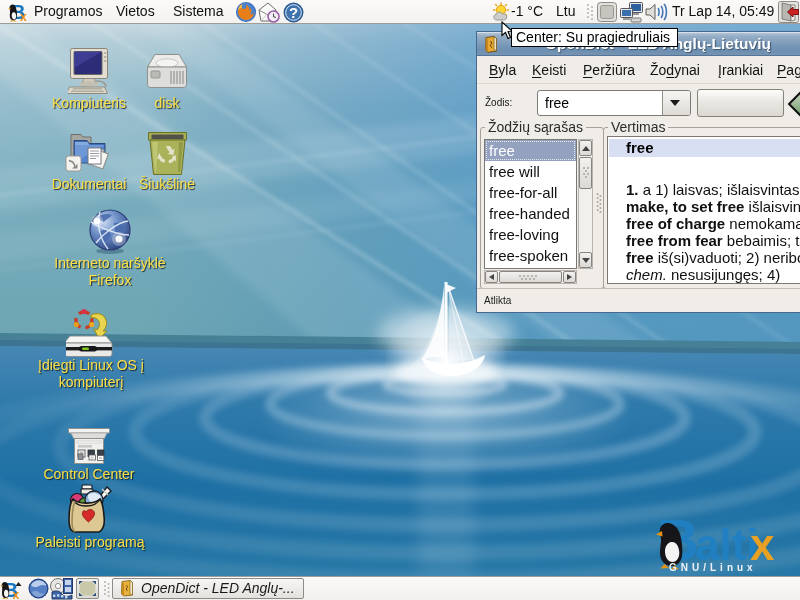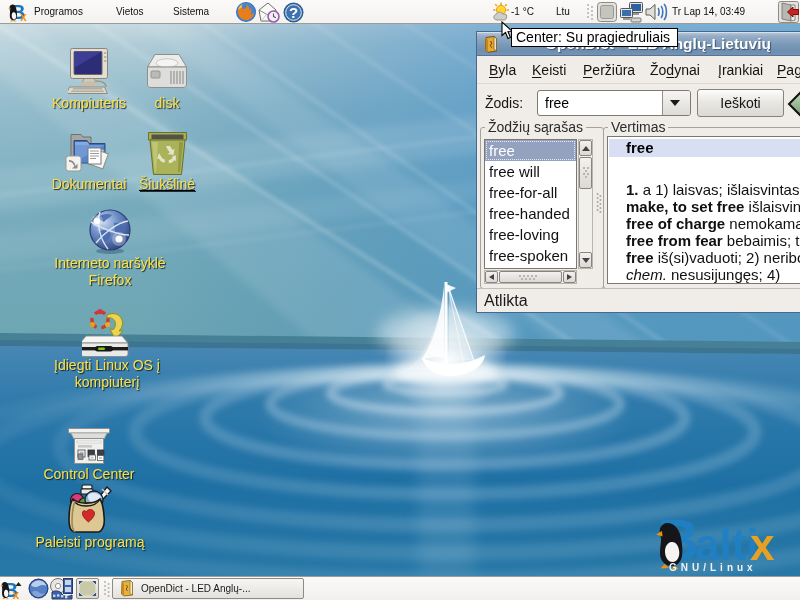--- a/index.html
+++ b/index.html
@@ -1,19 +1,19 @@
 <!DOCTYPE html>
 <html><head><meta charset="utf-8">
 <style>
 html,body{margin:0;padding:0;}
 body{width:800px;height:600px;overflow:hidden;position:relative;font-family:"Liberation Sans",sans-serif;background:#2d7aa9;}
 .abs{position:absolute;}
 #toppanel{left:0;top:0;width:800px;height:23px;background:linear-gradient(#fbfaf9,#f3f2f0);border-bottom:1px solid #9d9d97;}
 #botpanel{left:0;top:576px;width:800px;height:23px;background:linear-gradient(#fbfaf9,#f1f0ee);border-top:1px solid #9d9d97;}
-.ptxt{position:absolute;top:0;height:23px;line-height:23px;font-size:10px;color:#101010;}
+.ptxt{position:absolute;top:0;height:23px;line-height:23px;font-size:14px;color:#101010;}
 .dicon{position:absolute;text-align:center;}
 .dlabel{font-size:14px;color:#fde047;line-height:17px;text-shadow:1px 1px 1px rgba(10,20,30,.85);}
 .dicon svg{display:block;margin:0 auto;}
 #win{left:476px;top:31px;width:364px;height:282px;background:#f0ede8;border:1px solid #47688e;box-sizing:border-box;}
 #tbar{position:absolute;left:0;top:0;width:100%;height:23px;background:linear-gradient(#bccbda 0%,#96adc6 18%,#7a99b8 55%,#6d8fb1 82%,#7893b1 100%);border-bottom:1px solid #54749a;box-shadow:inset 0 1px 0 #d6e0ea;}
 #ttext{position:absolute;left:0;top:0;width:100%;text-align:center;font-size:15.5px;font-weight:bold;color:#fff;line-height:24px;text-shadow:1px 1px 1px #3c536b;letter-spacing:0px;}
 .mitem{position:absolute;top:0;font-size:14px;color:#131313;line-height:28px;}
 .mitem u{text-decoration:underline;text-underline-offset:2px;}
 .gframe{position:absolute;border:1px solid #a6a199;border-radius:3px;}
 .flabel{position:absolute;font-size:14px;color:#2b2b2b;background:#f0ede8;padding:0 3px;line-height:14px;}
@@ -230,21 +230,21 @@
 <rect x="3" y="16" width="7" height="2" fill="#9b9993"></rect>
 <rect x="11" y="16" width="10" height="4" rx="1" fill="#d8d6d2" stroke="#777"></rect>
 </svg>
 
 <svg class="abs" style="left:645px;top:3px;" width="23" height="18" viewBox="0 0 23 18">
 <path d="M1,6 L5,6 L10,1.5 L10,16.5 L5,12 L1,12 Z" fill="#e0ded9" stroke="#606058" stroke-width="1"></path>
 <path d="M13,5 C14.4,6.4 14.4,11.4 13,12.8" stroke="#3f74b8" stroke-width="1.6" fill="none"></path>
 <path d="M16,3 C18.4,5.4 18.4,12.6 16,15" stroke="#3f74b8" stroke-width="1.6" fill="none"></path>
 <path d="M19,1 C22.2,4.4 22.2,13.6 19,17" stroke="#3f74b8" stroke-width="1.6" fill="none"></path>
 </svg>
-<span class="ptxt" style="left:672px;">Tr Lap 14, 03:49</span>
+<span class="ptxt" style="left:672px;">Tr Lap 14, 05:49</span>
 
 <svg class="abs" style="left:778px;top:1px;" width="21" height="22" viewBox="0 0 21 22">
 <rect x="0.5" y="0.5" width="20" height="21" rx="2" fill="#e4e2de" stroke="#8d8b85"></rect>
 <path d="M4,2 L13,4 L13,20 L4,18 Z" fill="#b9b7b1" stroke="#6e6e68" stroke-width="0.8"></path>
 <path d="M13,4 L17,4 L17,19 L13,20 Z" fill="#f1efeb" stroke="#6e6e68" stroke-width="0.8"></path>
 <path d="M20.5,8.5 L15,8.5 L15,6 L9.5,11 L15,16 L15,13.5 L20.5,13.5 Z" fill="#cc2222" stroke="#7a1010" stroke-width="1"></path>
 </svg>
 </div>
 
 <div class="abs" id="botpanel">
@@ -299,21 +299,21 @@
 </g>
 </svg>
 
 <div class="abs" style="left:112px;top:1px;width:192px;height:21px;background:linear-gradient(#f7f6f5,#e3e1dd);border:1px solid #8d8b85;border-radius:2px;box-sizing:border-box;"></div>
 <svg class="abs" style="left:119px;top:3px;" width="16" height="17" viewBox="0 0 16 17">
 <path d="M3,1.5 L11,0.5 L13.5,2.5 L13.5,15 L5,16 L2.5,14 Z" fill="#e8b23a" stroke="#7a5a10" stroke-width="0.8"></path>
 <path d="M11,0.5 L13.5,2.5 L13.5,15 L11,13.5 Z" fill="#f6e8c8" stroke="#7a5a10" stroke-width="0.6"></path>
 <path d="M3,1.5 L5,3.5 L5,16 L2.5,14 Z" fill="#c88a20"></path>
 <path d="M7.5,5 L8.5,7 L7.2,9 L8.4,11" stroke="#6a4a10" stroke-width="0.9" fill="none"></path>
 </svg>
-<span class="ptxt" style="left:141px;color:#191919;">OpenDict - LED Anglų-...</span>
+<span class="ptxt" style="left:141px;color:#191919;font-style:italic;">OpenDict - LED Anglų-...</span>
 </div>
 
 <div class="dicon" style="left:43px;top:48px;width:92px;">
 <svg width="42" height="47" viewBox="0 0 42 47">
 <rect x="2.5" y="0.5" width="37" height="30" rx="2" fill="#e3ded1" stroke="#8a8578"></rect>
 <rect x="6" y="3.5" width="28" height="23" rx="1" fill="#2c2c78" stroke="#6a6a5e"></rect>
 <path d="M6,3.5 L34,3.5 L6,20 Z" fill="#42429a" opacity="0.8"></path>
 <g fill="#b8b4a6">
         <rect x="36" y="4" width="2.4" height="2"></rect>
         <rect x="36" y="8" width="2.4" height="2"></rect>
@@ -363,21 +363,21 @@
           <line x1="25" y1="23.5" x2="34" y2="23.5"></line>
           <line x1="25" y1="26" x2="34" y2="26"></line>
           <line x1="25" y1="28.5" x2="31" y2="28.5"></line>
         </g>
 </g>
 <rect x="1" y="26" width="15" height="15" rx="2.5" fill="#f4f2ee" stroke="#9a9892"></rect>
 <path d="M4,30 C7,30 10,32 10.5,36 L12.5,33.5 L12.5,38.5 L7,38.5 L9.3,36.6 C8.6,33.4 6.5,31.8 4,31.8 Z" fill="#8a8a86"></path>
 </svg>
 <div class="dlabel">Dokumentai</div>
 </div>
-<div class="dicon" style="left:121px;top:129px;width:92px;text-decoration:underline;">
+<div class="dicon" style="left:121px;top:129px;width:92px;">
 <svg width="47" height="47" viewBox="0 0 47 47">
 <path d="M4.5,3.5 L42.5,3.5 L42.5,11 L4.5,11 Z" rx="2" fill="#a8b054" stroke="#6b7228"></path>
 <path d="M7.5,5.5 L39.5,5.5 L39.5,10 L7.5,10 Z" fill="#52524a"></path>
 <path d="M6,11 L41,11 L37.5,45.5 L9.5,45.5 Z" fill="#aab25a" stroke="#6b7228"></path>
 <path d="M8,13 L14,13 L12,43 L10.8,43 Z" fill="#c3ca78" opacity="0.8"></path>
 <path d="M35,13 L39,13 L36,43 L34,43 Z" fill="#8b933e" opacity="0.8"></path>
 <g fill="#e6e9d2" opacity="0.92">
 <path d="M22,17 L26,17 L28.5,21 L30.5,19.8 L29.5,26 L23.5,25 L25.8,23.6 L23,19.4 Z"></path>
 <path d="M17.5,28 L15,24 L13,30 L15,29.6 C16,32 18,33.6 20.5,33.8 L21,30.6 C19.6,30.4 18.2,29.4 17.5,28 Z"></path>
 <path d="M29,27.5 L32.5,27 L31.5,33 L30.2,31.4 C28.4,33.2 26,33.9 24,33.5 L24.6,30.4 C26,30.6 27.6,30.2 28.6,29.2 Z" transform="rotate(-12 28 30)"></path>
@@ -406,21 +406,21 @@
 <path d="M8,34 C14,26 28,14 40,12"></path>
 <path d="M12,3 C8,14 12,30 20,40"></path>
 </g>
 <circle cx="9" cy="12" r="3.2" fill="#ffffff" opacity="0.95"></circle>
 <circle cx="31" cy="30" r="3.6" fill="#ffffff" opacity="0.95"></circle>
 <circle cx="9" cy="12" r="6" fill="#ffffff" opacity="0.3"></circle>
 <circle cx="31" cy="30" r="7" fill="#ffffff" opacity="0.3"></circle>
 </svg>
 <div class="dlabel">Interneto naršyklė<br>Firefox</div>
 </div>
-<div class="dicon" style="left:31px;top:308px;width:120px;margin-left:16px;">
+<div class="dicon" style="left:31px;top:308px;width:120px;">
 <svg width="50" height="49" viewBox="0 0 50 49">
 <g transform="translate(7,1)">
 <circle cx="11" cy="11" r="8" fill="none" stroke="#c83c28" stroke-width="3.4" stroke-dasharray="11 5"></circle>
 <circle cx="11" cy="2.6" r="2.6" fill="#d8334a"></circle>
 <circle cx="3.4" cy="15.5" r="2.6" fill="#e89c18"></circle>
 <circle cx="18.6" cy="15.5" r="2.6" fill="#f0a81e"></circle>
 </g>
 <path d="M25,7 C32,4 38,6 40,12 C41.5,16 40,20 37,23 L41,23 L33,31 L28,21 L31.5,21.5 C33.5,19 34,16 33,13.5 C31.5,10 28,9 25,10 Z" fill="#e8d44e" stroke="#9a8a18" stroke-width="1"></path>
 <path d="M4,28 L40,28 L46,35 L-2,35 Z" fill="#f6f6f4" stroke="#88888a" stroke-width="0.9"></path>
 <path d="M-1,35 L46,35 L46,46 C46,47.5 45,48.5 43,48.5 L2,48.5 C0,48.5 -1,47.5 -1,46 Z" fill="#e9e9e7" stroke="#88888a" stroke-width="0.9"></path>
@@ -482,29 +482,28 @@
 
 <div class="abs" style="left:0;top:24px;width:100%;height:27px;border-bottom:1px solid #dcd8d2;">
 <span class="mitem" style="left:12px;"><u>B</u>yla</span>
 <span class="mitem" style="left:55px;"><u>K</u>eisti</span>
 <span class="mitem" style="left:106px;"><u>P</u>eržiūra</span>
 <span class="mitem" style="left:173px;">Žo<u>d</u>ynai</span>
 <span class="mitem" style="left:241px;"><u>Į</u>rankiai</span>
 <span class="mitem" style="left:300px;"><u>P</u>agalba</span>
 </div>
 
-<span class="abs" style="left:8px;top:58px;font-size:14px;line-height:26px;color:#151515;">Žodis:</span>
+<span class="abs" style="left:8px;top:58px;font-size:10px;line-height:26px;color:#151515;">Žodis:</span>
 <div class="abs" style="left:60px;top:58px;width:154px;height:26px;background:#fff;border:1px solid #7d7a74;border-radius:3px;box-sizing:border-box;">
 <span style="position:absolute;left:7px;top:0;font-size:14px;line-height:24px;color:#000;">free</span>
 <div style="position:absolute;right:0;top:0;width:27px;height:24px;background:linear-gradient(#f6f5f3,#dedbd6);border-left:1px solid #928f88;border-radius:0 2px 2px 0;">
 <div style="position:absolute;left:7px;top:9px;width:0;height:0;border-left:5.5px solid transparent;border-right:5.5px solid transparent;border-top:6px solid #1a1a1a;"></div>
 </div>
 </div>
 <div class="btn" style="left:220px;top:57px;width:87px;height:28px;"></div>
-<span class="abs" style="left:220px;top:57px;width:87px;text-align:center;font-size:14px;line-height:28px;color:#151515;">Ieškoti</span>
 <svg class="abs" style="left:310px;top:58px;" width="55" height="28" viewBox="0 0 55 28">
 <defs>
         <linearGradient id="garr" x1="0" y1="0" x2="0" y2="1">
           <stop offset="0" stop-color="#c6d8c0"></stop>
           <stop offset="1" stop-color="#739a6c"></stop>
         </linearGradient>
       </defs>
 <path d="M14,2 L14,8 L34,8 L34,20 L14,20 L14,26 L2,14 Z" fill="url(#garr)" stroke="#101010" stroke-width="2"></path>
 </svg>
 
@@ -584,21 +583,21 @@
 <div class="vline"><b>1.</b> a 1) laisvas; išlaisvintas; to</div>
 <div class="vline"><b>make, to set free</b> išlaisvinti;</div>
 <div class="vline"><b>free of charge</b> nemokamai;</div>
 <div class="vline"><b>free from fear</b> bebaimis; to</div>
 <div class="vline"><b>free</b> iš(si)vaduoti; 2) neribotas;</div>
 <div class="vline"><i>chem.</i> nesusijungęs; 4)</div>
 </div>
 </div>
 
 <div class="abs" style="left:0px;top:256px;width:100%;height:24px;border-top:1px solid #c2beb8;">
-<span style="position:absolute;left:7px;top:0;font-size:16px;line-height:24px;color:#1a1a1a;">Atlikta</span>
+<span style="position:absolute;left:7px;top:0;font-size:10px;line-height:24px;color:#1a1a1a;">Atlikta</span>
 </div>
 </div>
 
 <svg class="abs" style="left:501px;top:21px;" width="13" height="20" viewBox="0 0 13 20">
 <path d="M1,1 L1,14.5 L4.5,11.5 L7,17.5 L9.5,16.5 L7,10.8 L11.5,10.5 Z" fill="#fff" stroke="#000" stroke-width="1.1"></path>
 </svg>
 
 <div class="abs" style="left:511px;top:28px;width:167px;height:19px;background:#ffffff;border:1px solid #000;box-sizing:border-box;font-size:14px;line-height:17px;color:#000;padding-left:4px;white-space:nowrap;">Center: Su pragiedruliais</div>
 
 </body></html>

